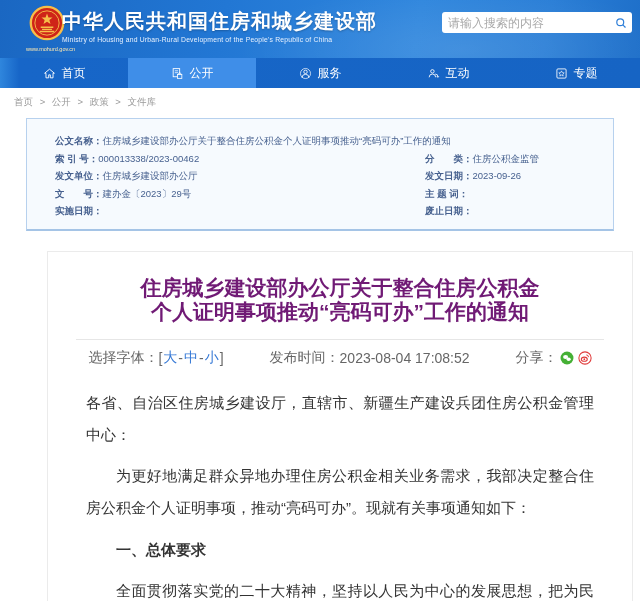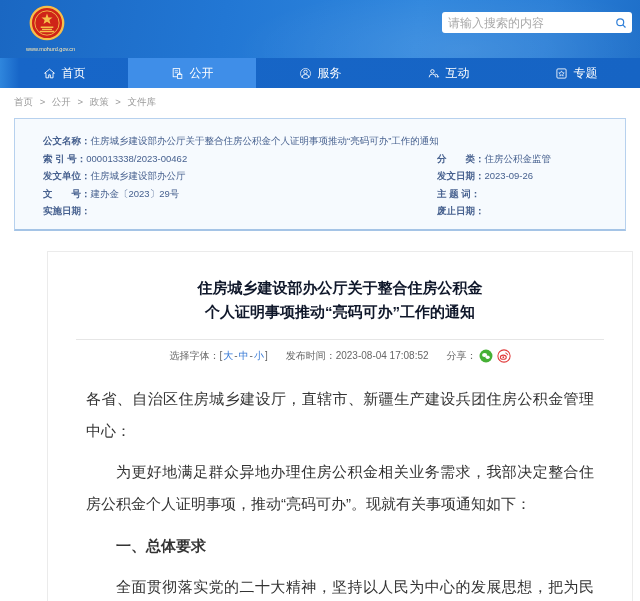--- a/index.html
+++ b/index.html
@@ -33,35 +33,35 @@
     color:#fff;font-size:12px;cursor:pointer;}
   .nav-item.active{background:#3f8ee8;}
   .nav-item svg{display:block;}
 
   
   .breadcrumb{padding:8px 0 7px 14px;font-size:9.5px;color:#999;}
   .breadcrumb span{color:#999;}
   .breadcrumb .sep{margin:0 4px;}
 
   
-  .meta-box{margin:2px 14px 0;background:#f6fafe;border:1px solid #b7d1ee;
+  .meta-box{margin:2px 26px 0;background:#f6fafe;border:1px solid #b7d1ee;
     border-bottom:2px solid #a5c4e6;padding:13px 12px 9px 28px;
     font-size:9.5px;color:#47618f;}
   .meta-row{line-height:17.5px;white-space:nowrap;overflow:hidden;}
   .meta-grid{display:grid;grid-template-columns:1fr 176px;}
   .meta-label{font-weight:bold;}
   .meta-value{font-weight:normal;}
 
   
   .content-box{margin:20px 7px 0 47px;border:1px solid #ebebeb;background:#fff;height:540px;
     padding-top:24px;}
-  .doc-title{text-align:center;font-size:15px;font-weight:bold;color:#0f172a;line-height:24px;}
+  .doc-title{text-align:center;font-size:21px;font-weight:bold;color:#701a75;line-height:24px;}
   .divider{margin:15px 28px 0;border-top:1px solid #e6e6e6;}
   .toolbar{margin-top:9px;display:flex;justify-content:center;align-items:center;
-    font-size:10px;color:#666;}
+    font-size:14px;color:#666;gap:28px;}
   .toolbar .grp{margin:0 9px;display:flex;align-items:center;}
   .font-link{color:#3679d6;cursor:pointer;margin:0 1px;}
   .share-icons{display:flex;gap:4px;margin-left:2px;}
   .share-btn{width:14px;height:14px;border:0;padding:0;background:transparent;cursor:pointer;
     display:flex;align-items:center;justify-content:center;}
 
   .body-text{padding:20px 38px 0;font-size:15px;color:#333;line-height:2.15;text-align:justify;}
   .body-text p{text-indent:2em;margin-bottom:9px;}
   .body-text p.no-indent{text-indent:0;}
   .body-text p.sec-title{font-weight:bold;}
@@ -74,20 +74,24 @@
   <div class="header">
     <div class="emblem-wrap">
       <svg width="36" height="36" viewBox="0 0 40 40">
         <circle cx="20" cy="20" r="19" fill="#cf2418"></circle>
         <circle cx="20" cy="20" r="18" fill="none" stroke="#f6bf4a" stroke-width="2.6"></circle>
         <circle cx="20" cy="20" r="13.5" fill="none" stroke="#f6bf4a" stroke-width="1"></circle>
         <path d="M20 9.5 l1.6 4.3 4.6.1 -3.6 2.8 1.3 4.4 -3.9-2.6 -3.9 2.6 1.3-4.4 -3.6-2.8 4.6-.1z" fill="#f6bf4a"></path>
         <path d="M13 24 h14 v1.6 h-14z M14.5 26.4 h11 v1.4 h-11z M12 28.6 h16 v1.6 h-16z" fill="#f6bf4a"></path>
       </svg>
       <span class="emblem-url">www.mohurd.gov.cn</span>
+    </div>
+    <div class="site-title">
+      <div class="cn">中华人民共和国住房和城乡建设部</div>
+      <div class="en">Ministry of Housing and Urban-Rural Development of the People's Republic of China</div>
     </div>
     <div class="search-box">
       <input type="text" placeholder="请输入搜索的内容" style="">
       <button class="search-btn">
         <svg width="12" height="12" viewBox="0 0 16 16">
           <circle cx="7" cy="7" r="4.6" fill="none" stroke="#2f7fd8" stroke-width="1.6"></circle>
           <line x1="10.4" y1="10.4" x2="14" y2="14" stroke="#2f7fd8" stroke-width="1.6"></line>
         </svg>
       </button>
     </div>

